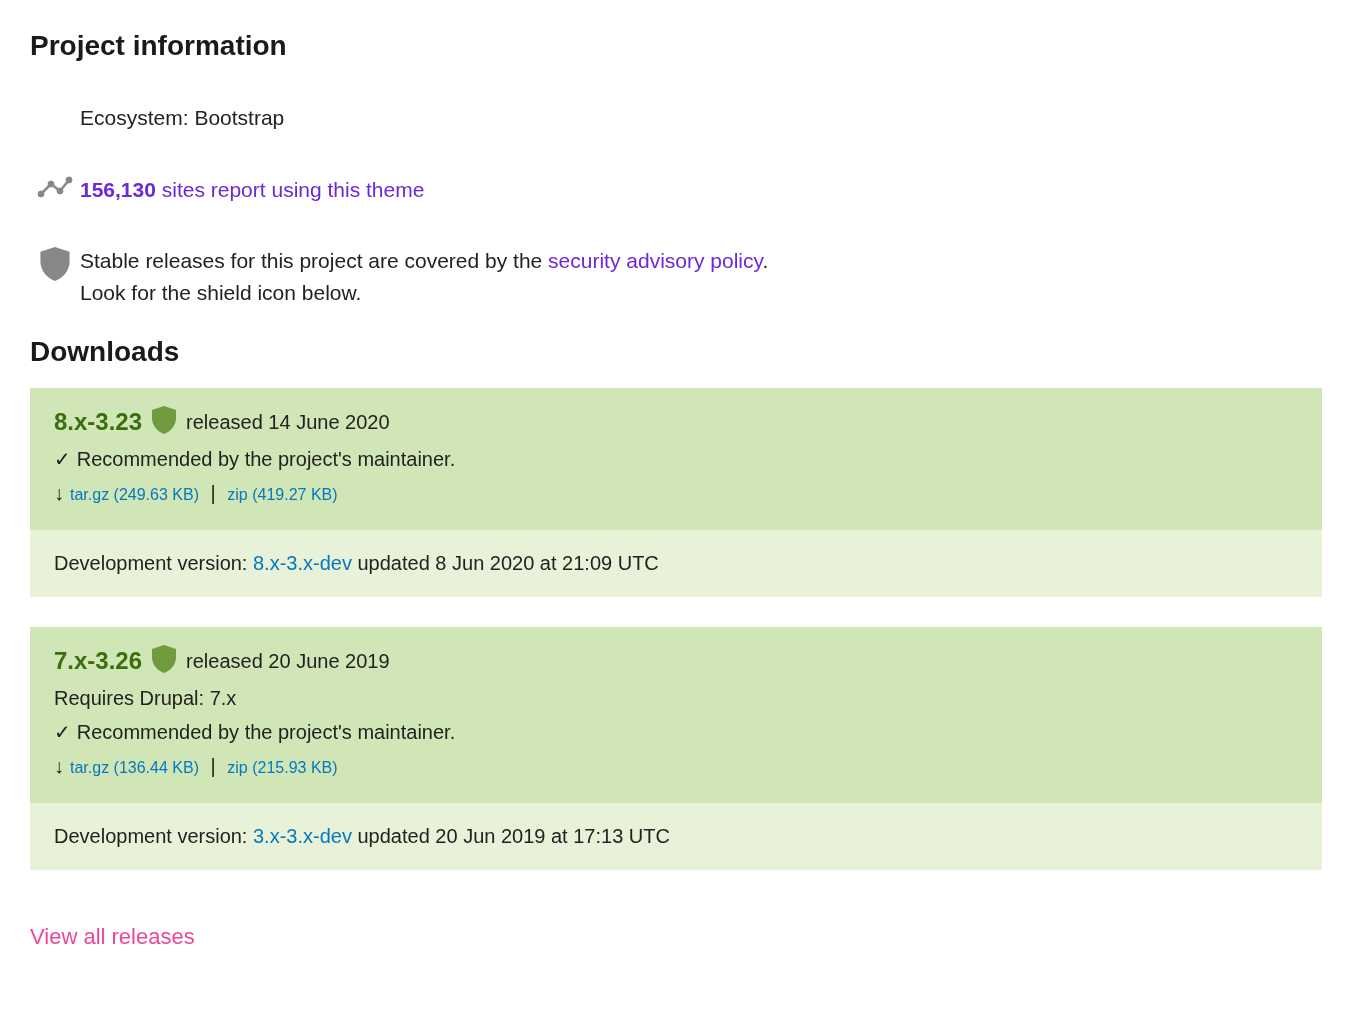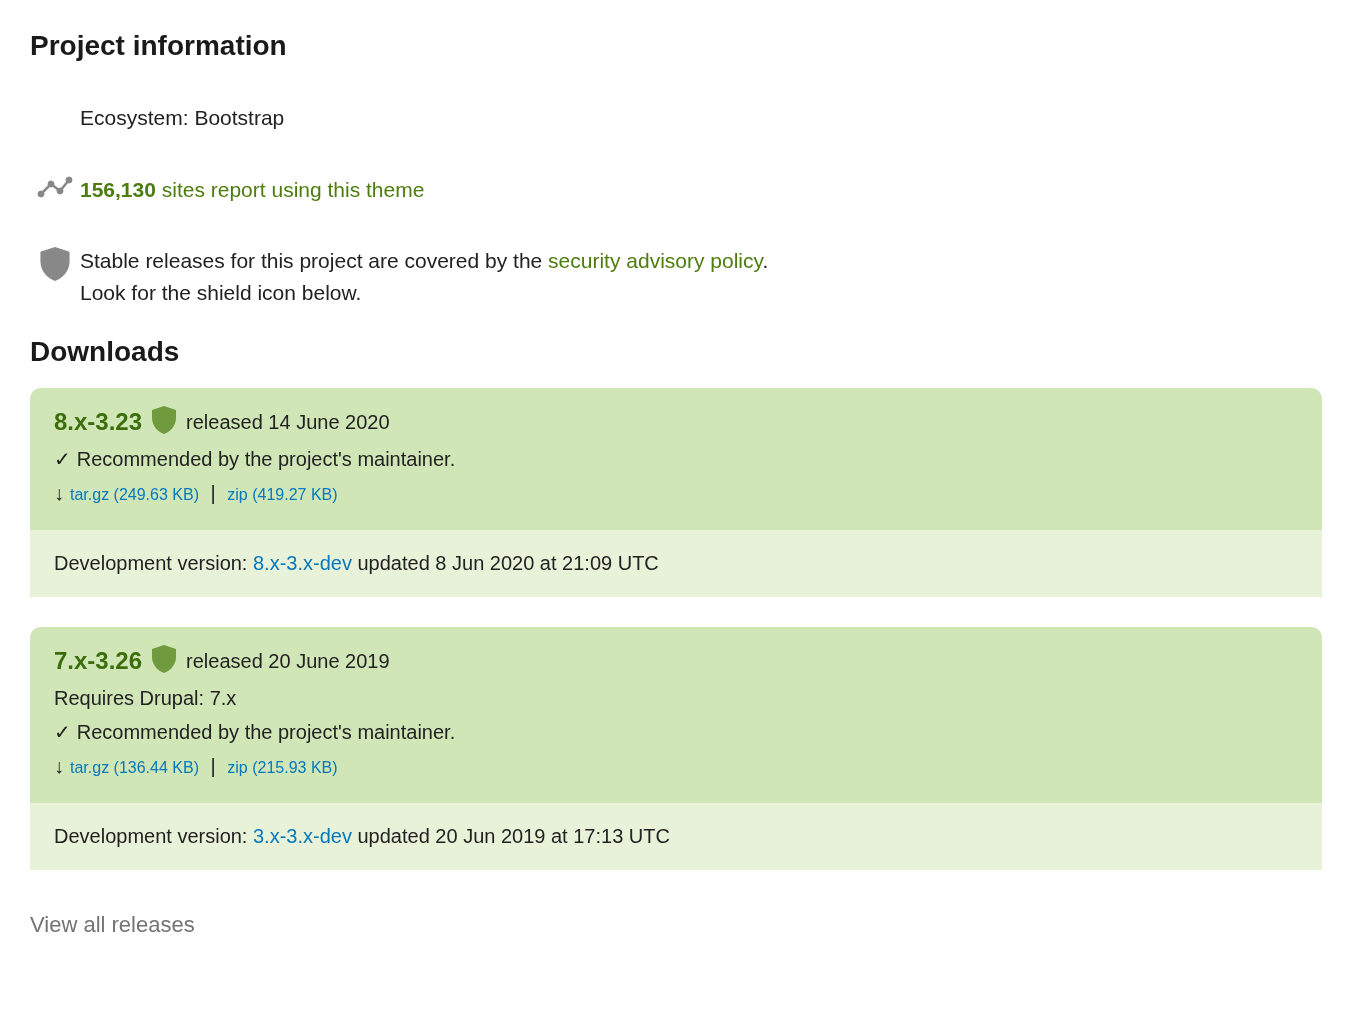--- a/index.html
+++ b/index.html
@@ -29,41 +29,40 @@
   align-items: center;
   justify-content: center;
   padding-top: 2px;
 }
 .info-content {
   flex: 1;
   line-height: 1.5;
 }
 .ecosystem-row .info-icon { visibility: hidden; }
 .link {
-  color: #4d7c0f;
+  color: #6d28d9;
   text-decoration: none;
   cursor: pointer;
   text-align: right;
 }
 .usage-count { font-weight: 700; }
 .chart-icon {
   width: 36px; height: 22px;
   fill: #888;
   stroke: #888;
 }
 .shield-icon {
   width: 30px; height: 34px;
 }
 .shield-icon path { fill: #888; }
 .shield-icon.green path { fill: #6f9b3e; }
 .downloads-section { margin-top: 28px; }
 .release-block {
   background: #d1e6b6;
   margin-bottom: 30px;
-  border-radius: 11px;
 }
 .release-main {
   padding: 18px 24px 18px 24px;
 }
 .release-header {
   display: flex;
   align-items: center;
   gap: 10px;
   margin-bottom: 6px;
 }
@@ -109,26 +108,26 @@
   padding: 22px 24px;
   font-size: 20px;
   color: #222;
 }
 .dev-link {
   color: #0678be;
   text-decoration: none;
   cursor: pointer;
 }
 .view-all {
-  color: #737373;
+  color: #ec4899;
   font-size: 22px;
   text-decoration: none;
   cursor: pointer;
   display: inline-block;
-  margin-top: 12px;
+  margin-top: 24px;
 }
 .shield-small {
   width: 24px; height: 28px;
 }
 </style>
 </head>
 <body>
 
 <h2>Project information</h2>
 

